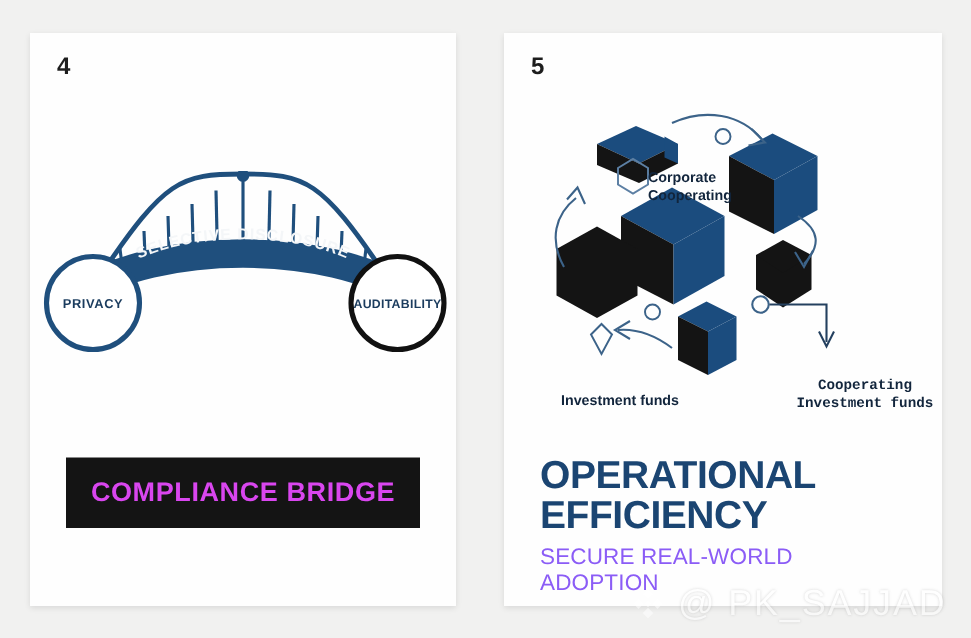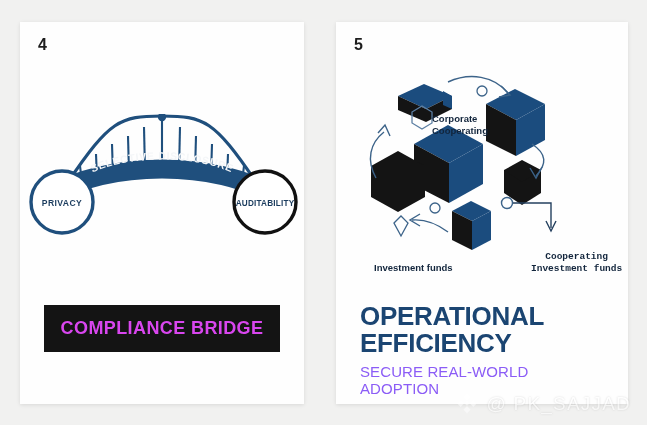--- a/index.html
+++ b/index.html
@@ -87,21 +87,21 @@
 
   
   .watermark{
     position:absolute;right:16px;bottom:8px;
     display:flex;align-items:center;gap:7px;
     opacity:.55;
     pointer-events:none;
   }
   .wm-text{
     color:#ffffff;
-    font-size:19px;
+    font-size:24px;
     letter-spacing:1.2px;
     font-family:"Liberation Sans", sans-serif;
     text-shadow:0 0 2px rgba(120,120,120,.55);
   }
   .wm-logo{display:block;}
 </style>
 </head>
 <body>
 
 <div class="stage">

